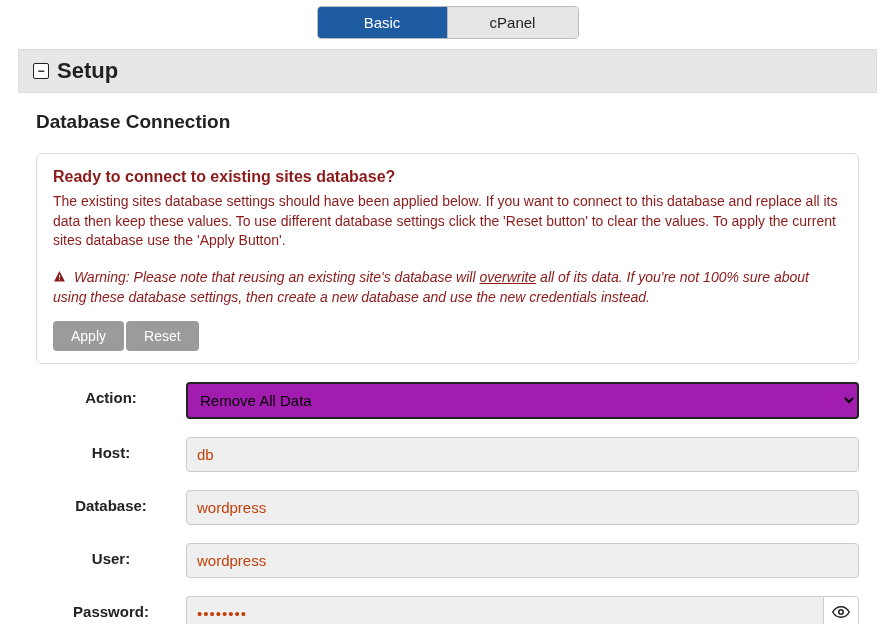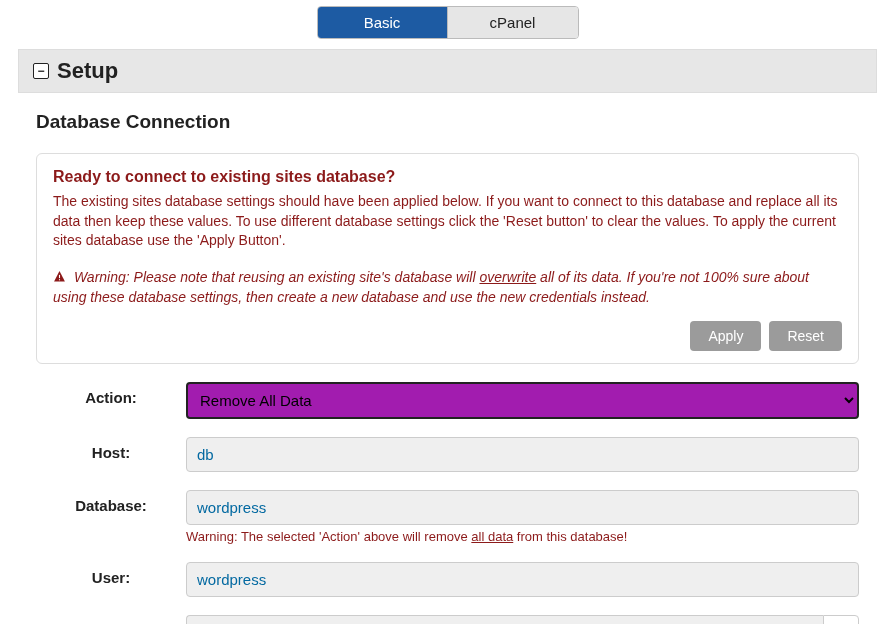--- a/index.html
+++ b/index.html
@@ -106,22 +106,22 @@
     .warn-icon {
       display: inline-block;
       font-style: normal;
       margin-right: 4px;
     }
     .notice-warning .underline {
       text-decoration: underline;
     }
     .notice-actions {
       display: flex;
-      justify-content: flex-end;
-      gap: 8px;
+      justify-content: flex-start;
+      gap: 2px;
       margin-top: 14px;
     }
     .btn {
       background: #9b9b9b;
       color: #fff;
       border: none;
       border-radius: 4px;
       padding: 7px 18px;
       font-size: 14px;
       cursor: pointer;
@@ -151,21 +151,21 @@
       background: #a21caf;
       cursor: pointer;
     }
     .form-input {
       width: 100%;
       padding: 8px 10px;
       font-size: 15px;
       border: 1px solid #ccc;
       border-radius: 4px;
       background: #efefef;
-      color: #0369a1;
+      color: #c2410c;
     }
     .field-warning {
       color: #8c1a1a;
       font-size: 13px;
       margin-top: 4px;
     }
     .field-warning .underline {
       text-decoration: underline;
     }
     .password-row {
@@ -248,23 +248,20 @@
       <div class="form-label">Host:</div>
       <div class="form-control-wrap">
         <input type="text" class="form-input" value="db" style="">
       </div>
     </div>
 
     <div class="form-row">
       <div class="form-label">Database:</div>
       <div class="form-control-wrap">
         <input type="text" class="form-input" value="wordpress" style="">
-        <div class="field-warning">
-          <span>Warning: The selected 'Action' above will remove </span><span class="underline">all data</span><span> from this database!</span>
-        </div>
       </div>
     </div>
 
     <div class="form-row">
       <div class="form-label">User:</div>
       <div class="form-control-wrap">
         <input type="text" class="form-input" value="wordpress" style="">
       </div>
     </div>
 

